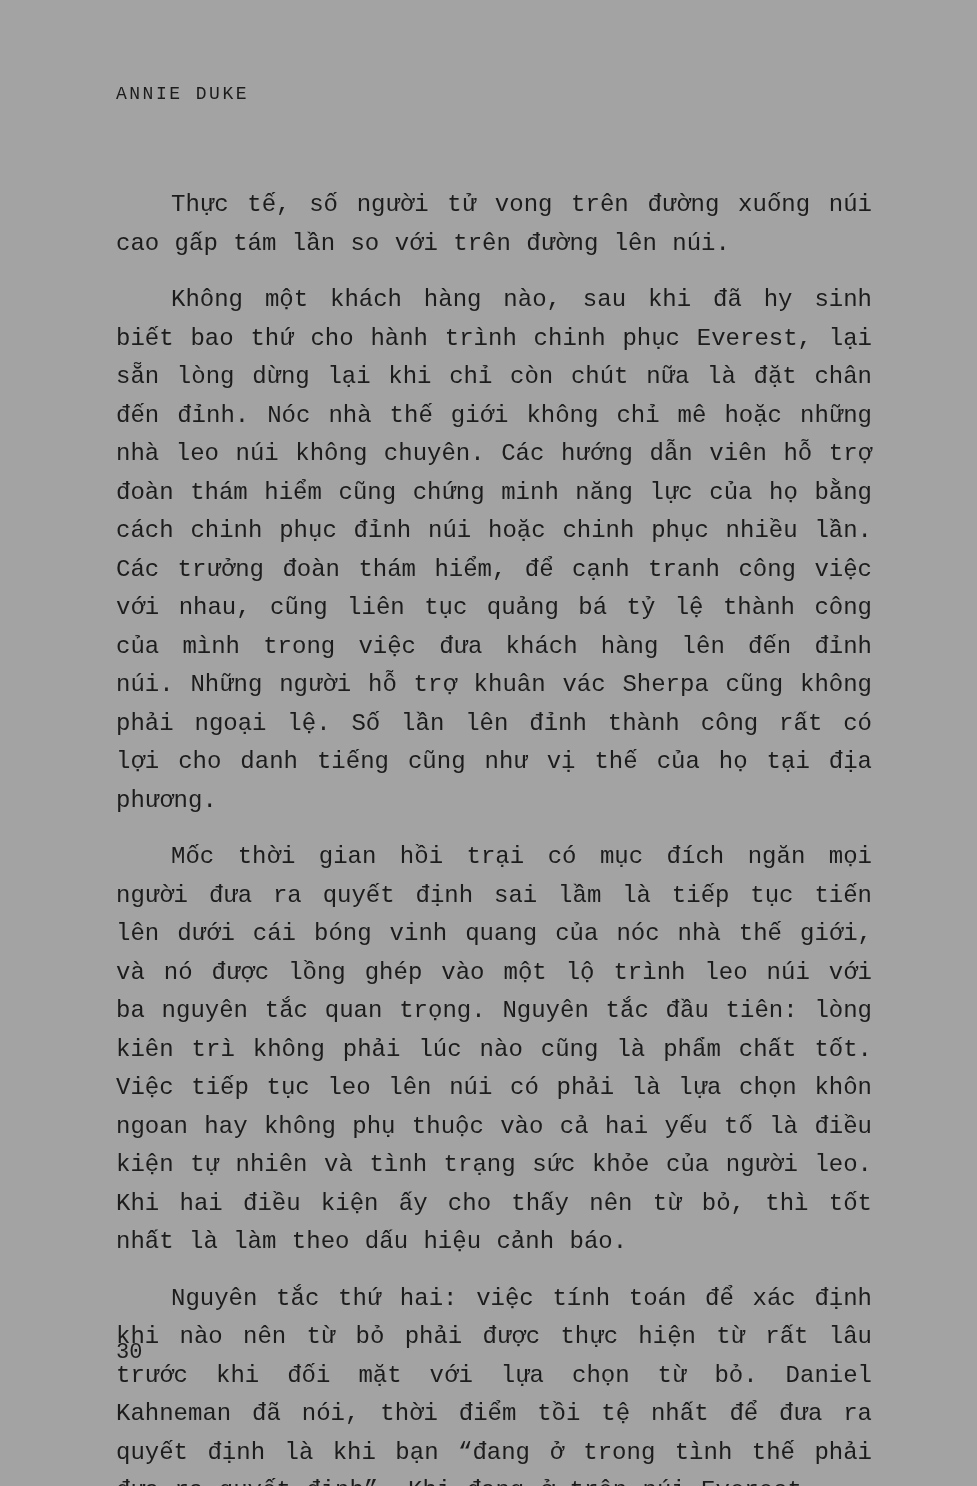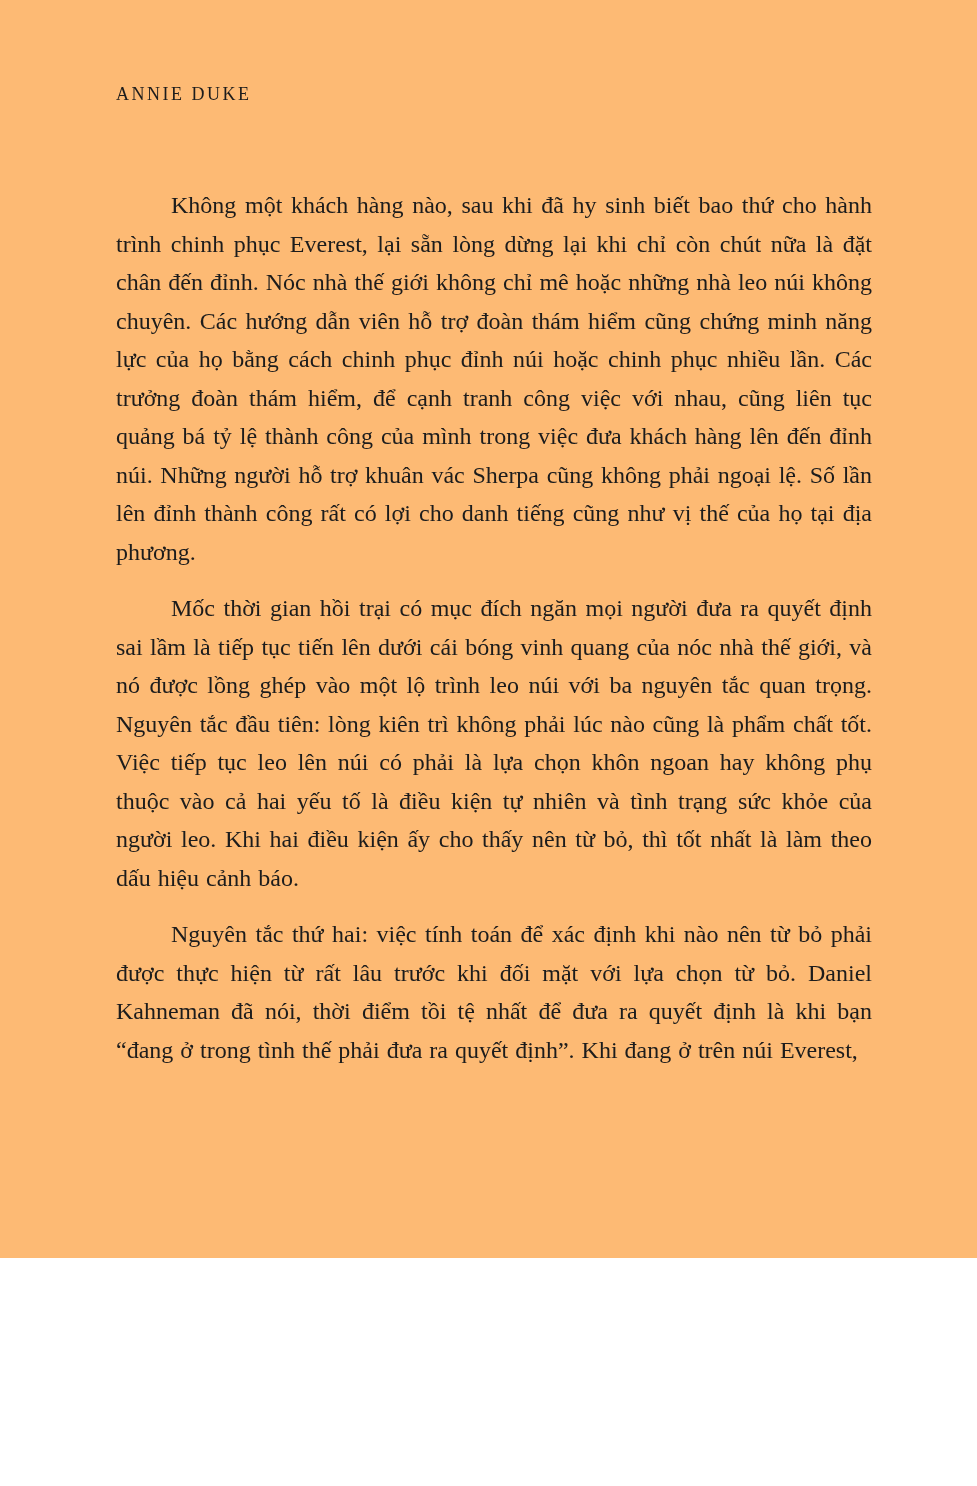--- a/index.html
+++ b/index.html
@@ -3,24 +3,24 @@
 <meta charset="utf-8">
 <style>
   html, body {
     margin: 0;
     padding: 0;
     background: #ffffff;
   }
   .page {
     position: relative;
     width: 977px;
-    height: 1258px;
-    background: #fdba74;
+    height: 1486px;
+    background: #a3a3a3;
     box-sizing: border-box;
-    font-family: Liberation Serif, serif;
+    font-family: Liberation Mono, monospace;
     color: #1c1c1c;
     overflow: hidden;
   }
   .running-header {
     position: absolute;
     top: 84px;
     left: 116px;
     font-size: 18px;
     letter-spacing: 2.5px;
     font-weight: 400;
@@ -49,19 +49,20 @@
     color: #1c1c1c;
   }
 </style>
 </head>
 <body>
 
 <div class="page">
   <div class="running-header">ANNIE DUKE</div>
 
   <div class="text-block">
+    <p>Thực tế, số người tử vong trên đường xuống núi cao gấp tám lần so với trên đường lên núi.</p>
     <p>Không một khách hàng nào, sau khi đã hy sinh biết bao thứ cho hành trình chinh phục Everest, lại sẵn lòng dừng lại khi chỉ còn chút nữa là đặt chân đến đỉnh. Nóc nhà thế giới không chỉ mê hoặc những nhà leo núi không chuyên. Các hướng dẫn viên hỗ trợ đoàn thám hiểm cũng chứng minh năng lực của họ bằng cách chinh phục đỉnh núi hoặc chinh phục nhiều lần. Các trưởng đoàn thám hiểm, để cạnh tranh công việc với nhau, cũng liên tục quảng bá tỷ lệ thành công của mình trong việc đưa khách hàng lên đến đỉnh núi. Những người hỗ trợ khuân vác Sherpa cũng không phải ngoại lệ. Số lần lên đỉnh thành công rất có lợi cho danh tiếng cũng như vị thế của họ tại địa phương.</p>
     <p>Mốc thời gian hồi trại có mục đích ngăn mọi người đưa ra quyết định sai lầm là tiếp tục tiến lên dưới cái bóng vinh quang của nóc nhà thế giới, và nó được lồng ghép vào một lộ trình leo núi với ba nguyên tắc quan trọng. Nguyên tắc đầu tiên: lòng kiên trì không phải lúc nào cũng là phẩm chất tốt. Việc tiếp tục leo lên núi có phải là lựa chọn khôn ngoan hay không phụ thuộc vào cả hai yếu tố là điều kiện tự nhiên và tình trạng sức khỏe của người leo. Khi hai điều kiện ấy cho thấy nên từ bỏ, thì tốt nhất là làm theo dấu hiệu cảnh báo.</p>
     <p>Nguyên tắc thứ hai: việc tính toán để xác định khi nào nên từ bỏ phải được thực hiện từ rất lâu trước khi đối mặt với lựa chọn từ bỏ. Daniel Kahneman đã nói, thời điểm tồi tệ nhất để đưa ra quyết định là khi bạn “đang ở trong tình thế phải đưa ra quyết định”. Khi đang ở trên núi Everest,</p>
   </div>
 
   <div class="page-number">30</div>
 </div>
 
 </body></html>

